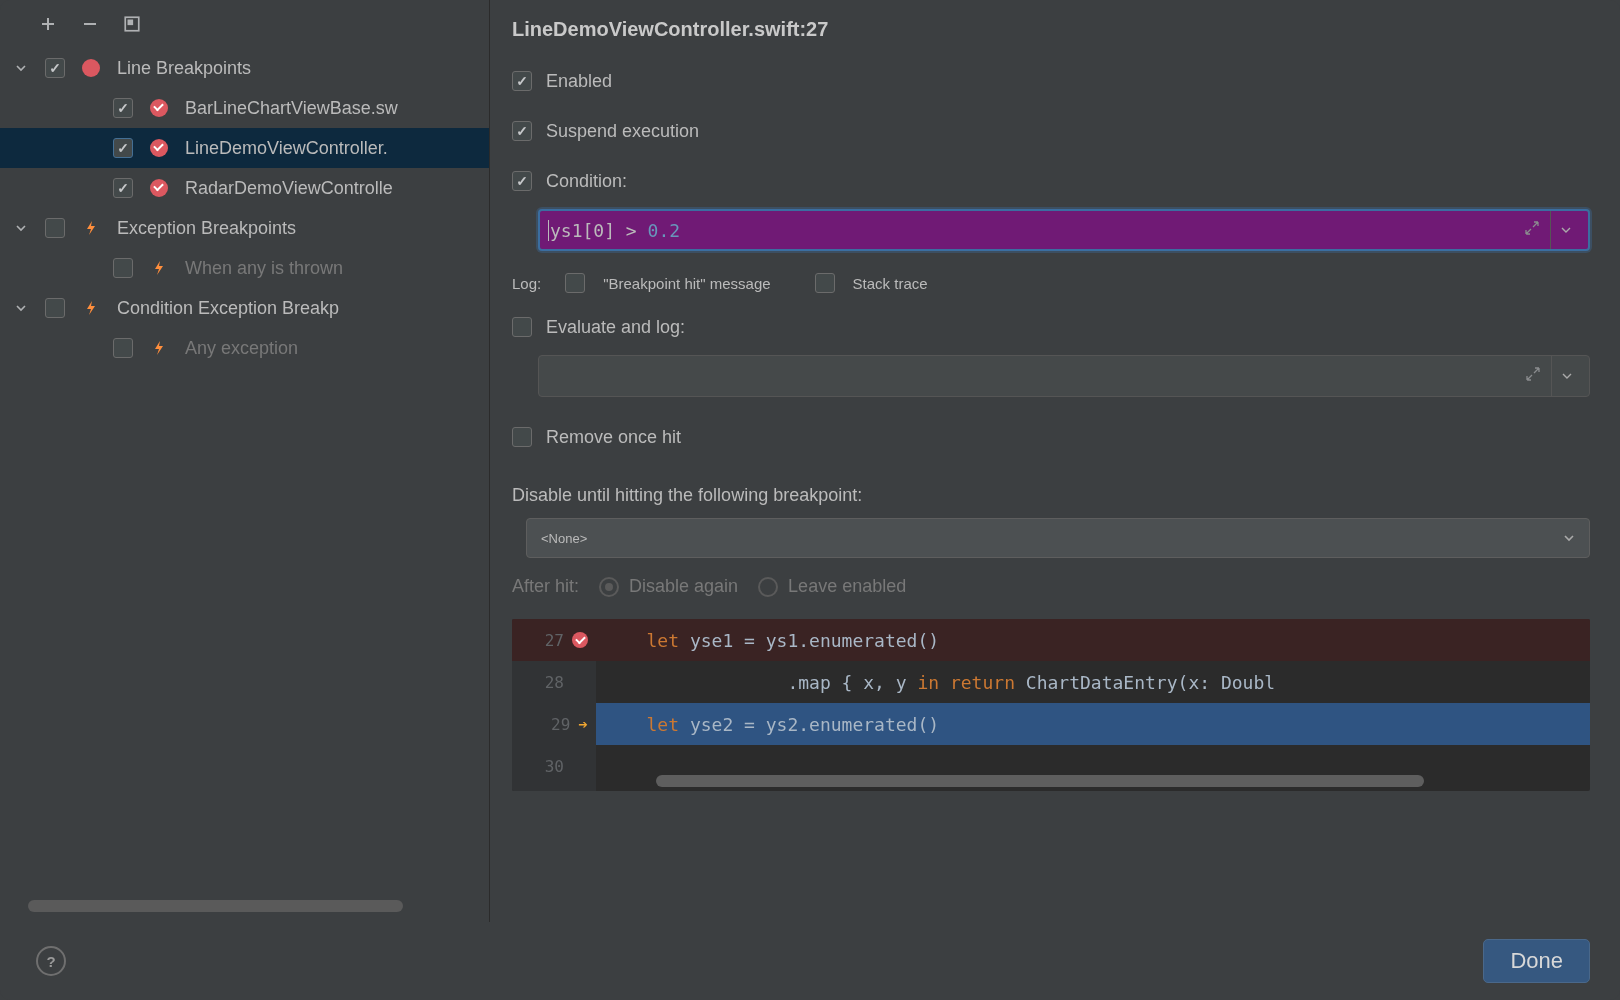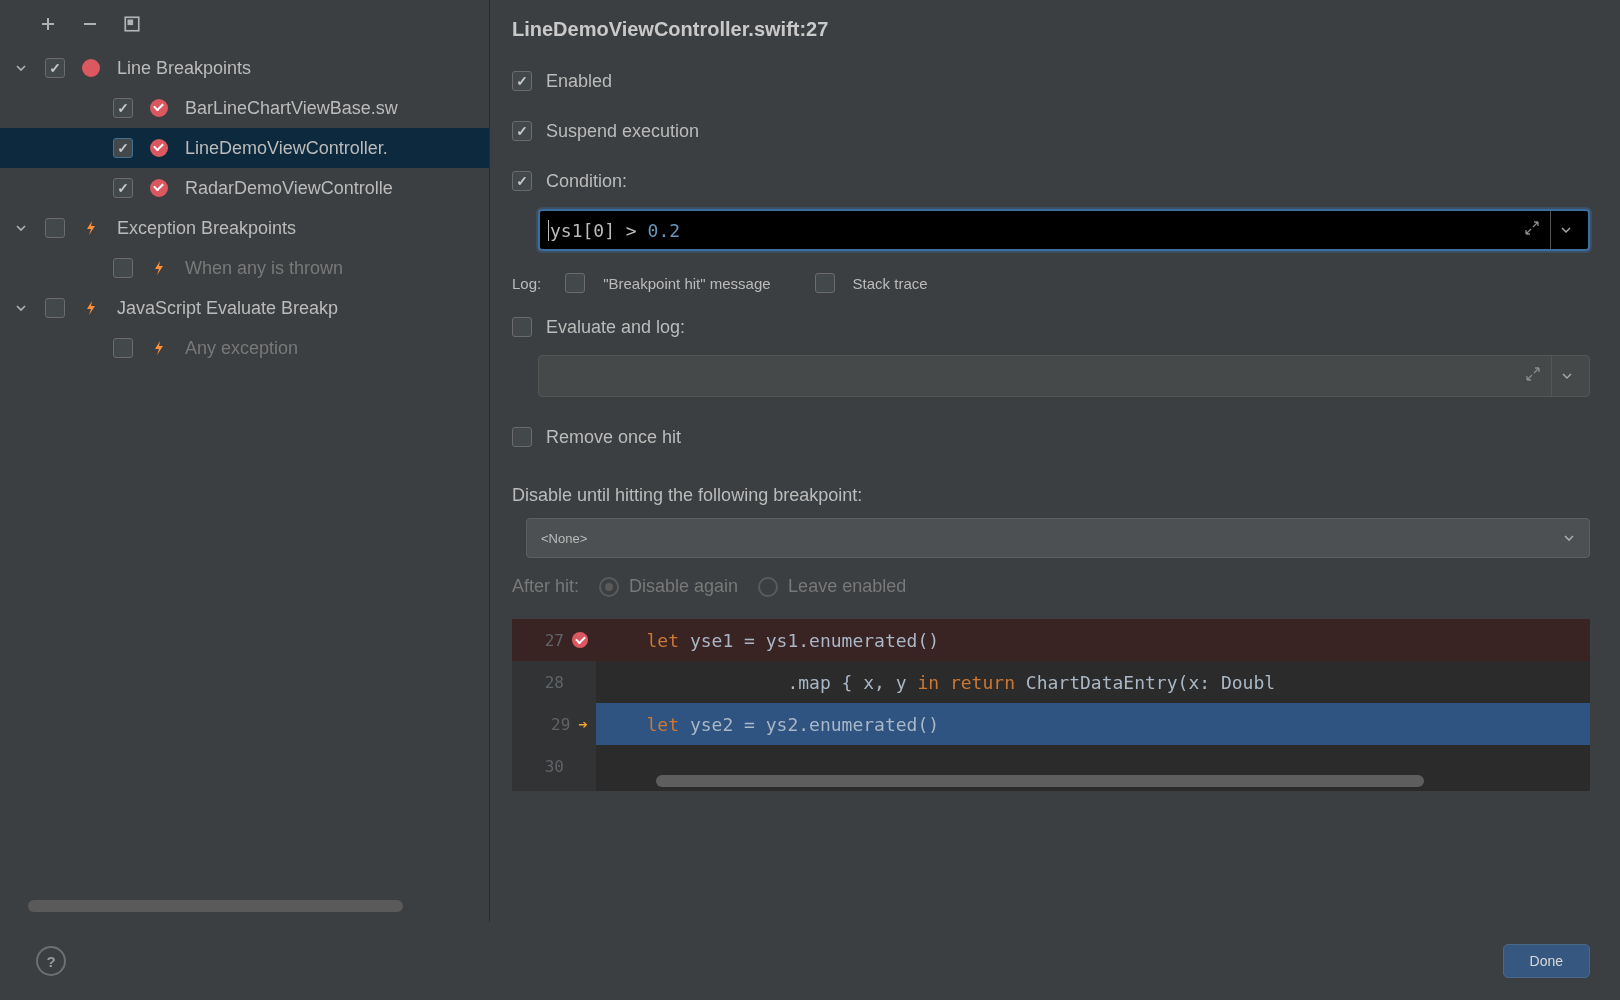--- a/index.html
+++ b/index.html
@@ -58,21 +58,21 @@
   .exicon svg{width:16px;height:16px;}
   .node .lbl{color:#bbbbbb;overflow:hidden;text-overflow:clip;}
   .node.dim .lbl { color:#787878;}
   .indent2{padding-left:78px;}
   .left-scroll { position:absolute; bottom:10px; left:28px; right:20px; height:12px; background:transparent;}
   .left-scroll .thumb{height:12px;border-radius:6px;background:#5a5a5a;width:85%;}
   .right { flex:1; padding:18px 30px 0 22px; display:flex; flex-direction:column; overflow:hidden; position:relative;}
   .r-title{font-size:20px;font-weight:700;color:#c9c9c9;margin-bottom:24px;}
   .row{display:flex;align-items:center;gap:14px;margin-bottom:18px;min-height:32px;}
   .row .lbl{color:#bbbbbb;font-size:18px;}
-  .condbox{flex:1;display:flex;align-items:center;border:2px solid #3b6ea0;border-radius:4px;background:#000000;height:42px;padding:0 8px;box-shadow:0 0 0 2px rgba(59,110,160,.35);margin-left:26px;margin-right:0px;}
+  .condbox{flex:1;display:flex;align-items:center;border:2px solid #3b6ea0;border-radius:4px;background:#701a75;height:42px;padding:0 8px;box-shadow:0 0 0 2px rgba(59,110,160,.35);margin-left:26px;margin-right:0px;}
   .condbox .txt{flex:1;font-family:Menlo,Consolas,monospace;font-size:18px;} .condbox .br{color:#bbbbbb;} .condbox .num{color:#6897bb;} .condbox .op{color:#bbbbbb;}
   .expicon{width:20px;height:20px;color:#7d7f81;margin-right:6px;}
   .ddarrow{width:30px;border-left:1px solid #555;height:100%;display:flex;align-items:center;justify-content:center;color:#aaa;}
   .logrow{display:flex;align-items:center;gap:18px;margin-bottom:18px;}
   .evalbox{margin-left:26px;margin-right:0;flex:1;display:flex;align-items:center;border:1px solid #555;border-radius:4px;background:#45494a;height:42px;padding:0 8px;}
   .section-lbl{color:#bbbbbb;font-size:18px;margin:14px 0 12px 0;}
   .dropdown{display:flex;align-items:center;border:1px solid #5e5e5e;border-radius:4px;background:#4c5052;height:40px;padding:0 14px;margin-left:14px;justify-content:space-between;}
   .dropdown .val{color:#bbbbbb;font-size:13px;}
   .afterrow{display:flex;align-items:center;gap:20px;margin-top:18px;color:#787878;font-size:18px;}
   .radio{width:20px;height:20px;border:2px solid #5a5a5a;border-radius:50%;display:flex;align-items:center;justify-content:center;}
@@ -85,21 +85,21 @@
   .arrow{color:#f0a732;font-weight:bold;}
   .codearea{flex:1;overflow:hidden;position:relative;}
   .cline{height:42px;display:flex;align-items:center;padding-left:18px;white-space:pre;}
   .cline.bp{background:#3a2323;}
   .cline.cur{background:#2f5482;}
   .kw{color:#cc7832;} .id2{color:#a9b7c6;}
   .codearea .hscroll{position:absolute;bottom:4px;left:60px;right:30px;height:12px;}
   .codearea .hscroll .th{height:12px;border-radius:6px;background:#5e5e5e;width:85%;}
   .footer{height:78px;display:flex;align-items:center;justify-content:space-between;padding:0 30px;}
   .help{width:30px;height:30px;border-radius:50%;border:2px solid #6f6f6f;display:flex;align-items:center;justify-content:center;color:#9a9a9a;font-weight:bold;margin-left:6px;}
-  .done{background:#365880;color:#d8d8d8;border:1px solid #4a688a;border-radius:5px;padding:8px 26px;font-size:14px;cursor:pointer;}
+  .done{background:#365880;color:#d8d8d8;border:1px solid #4a688a;border-radius:5px;padding:8px 26px;font-size:22px;cursor:pointer;}
   .spacer18{width:18px;flex-shrink:0;}
 </style>
 </head>
 <body>
 
 <div class="window">
 
   <div class="body">
     <div class="main">
 
@@ -184,21 +184,21 @@
                 <svg width="12" height="12" viewBox="0 0 12 12">
                   <path d="M2 4l4 4 4-4" stroke="#afb1b3" stroke-width="1.6" fill="none"></path>
                 </svg>
               </span>
             <span class="cbx"></span>
             <span class="exicon">
                 <svg viewBox="0 0 16 16">
                   <path d="M9 1L4 9h4l-2 6 6-9H8l1-5z" fill="#ff8e3c"></path>
                 </svg>
               </span>
-            <span class="lbl">JavaScript Evaluate Breakp</span>
+            <span class="lbl">Condition Exception Breakp</span>
           </div>
           <div class="node indent2 dim">
             <div class="spacer18"></div>
             <span class="cbx"></span>
             <span class="exicon">
                 <svg viewBox="0 0 16 16">
                   <path d="M9 1L4 9h4l-2 6 6-9H8l1-5z" fill="#ff8e3c"></path>
                 </svg>
               </span>
             <span class="lbl">Any exception</span>

